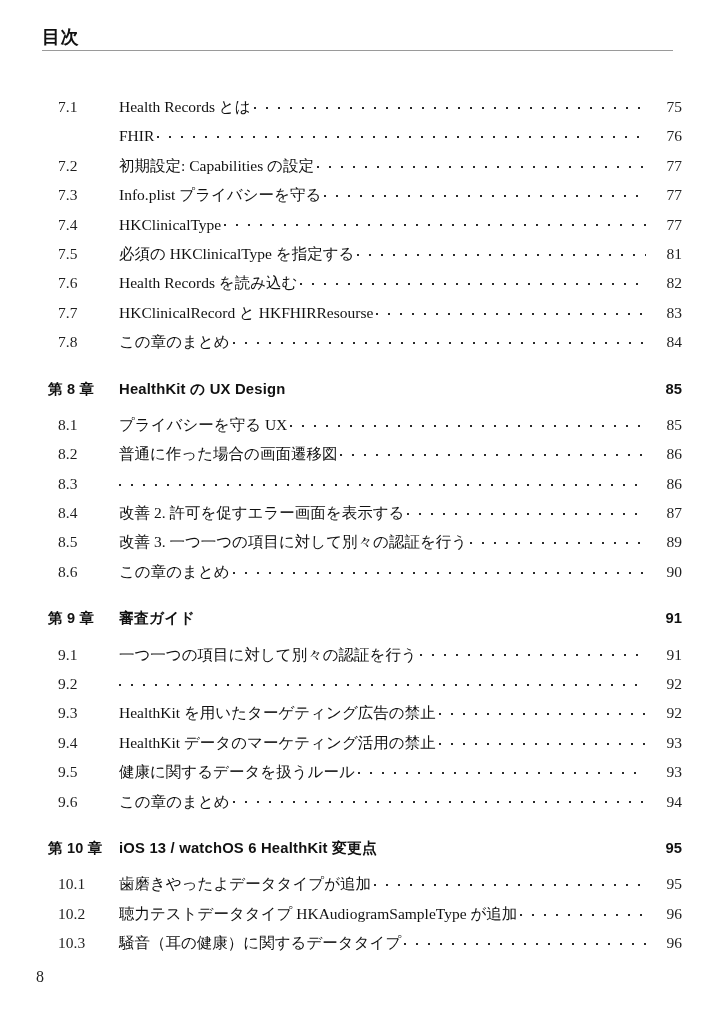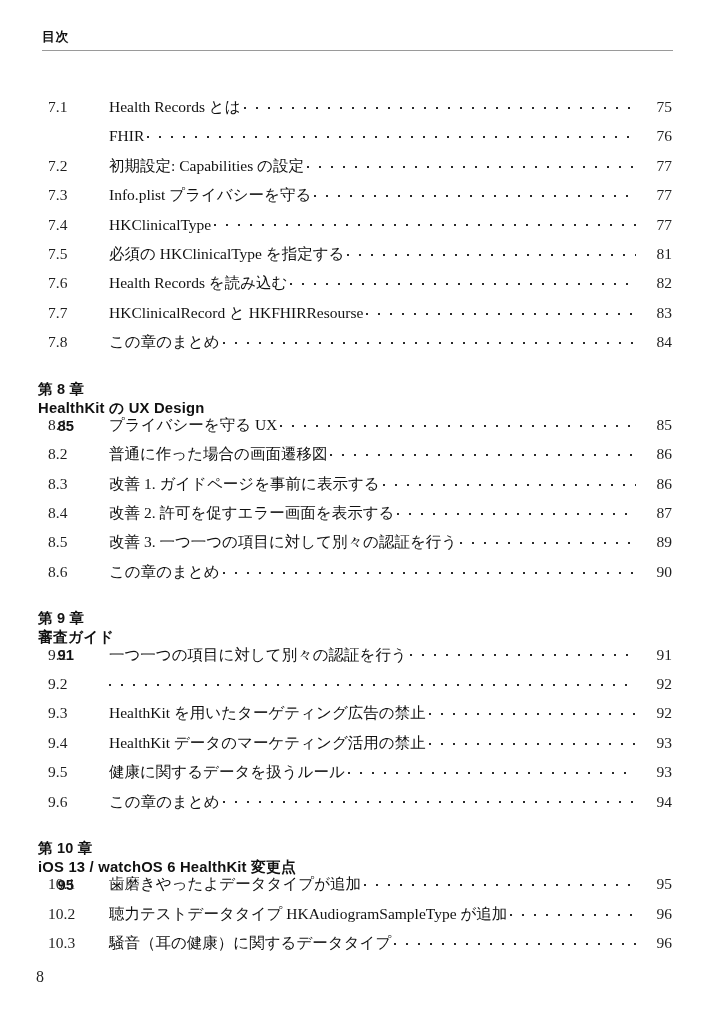--- a/index.html
+++ b/index.html
@@ -20,21 +20,21 @@
   .page-header {
     position: absolute;
     left: 42px;
     top: 28px;
     width: 631px;
     height: 28px;
   }
   .page-header .header-title {
     font-family: "Liberation Sans", "DejaVu Sans", sans-serif;
     font-weight: bold;
-    font-size: 13px;
+    font-size: 18px;
     letter-spacing: 0.5px;
     color: #111111;
     line-height: 18px;
     display: block;
   }
   .header-rule {
     position: absolute;
     left: 0;
     right: 0;
     top: 22px;
@@ -47,21 +47,21 @@
     position: absolute;
     left: 0;
     top: 96px;
     width: 722px;
   }
 
   .toc-row {
     display: flex;
     align-items: baseline;
     width: 634px;
-    margin-left: 38px;
+    margin-left: 48px;
     height: 29.4px;
   }
 
   
   .row-section .num {
     width: 71px;
     flex: none;
     font-size: 15.5px;
     text-align: left;
     padding-left: 10px;
@@ -104,21 +104,20 @@
     background-image: radial-gradient(circle at 1px 1px, #2a2a2a 1px, rgba(0,0,0,0) 1.3px);
     background-size: 12px 2px;
     background-repeat: repeat-x;
   }
 
   
   .row-chapter {
     height: 29.4px;
     align-items: baseline;
     font-family: "Liberation Sans", "DejaVu Sans", sans-serif;
-    flex-direction: column;
   }
   .row-chapter .num {
     width: 71px;
     flex: none;
     font-weight: bold;
     font-size: 14.5px;
     letter-spacing: 0.2px;
     color: #111111;
     white-space: nowrap;
   }
@@ -230,21 +229,20 @@
       <span class="pnum">85</span>
     </div>
     <div class="toc-row row-section">
       <span class="num">8.2</span>
       <span class="title">普通に作った場合の画面遷移図</span>
       <span class="leader"></span>
       <span class="pnum">86</span>
     </div>
     <div class="toc-row row-section">
       <span class="num">8.3</span>
-      <span class="title">改善 1. ガイドページを事前に表示する</span>
       <span class="leader"></span>
       <span class="pnum">86</span>
     </div>
     <div class="toc-row row-section">
       <span class="num">8.4</span>
       <span class="title">改善 2. 許可を促すエラー画面を表示する</span>
       <span class="leader"></span>
       <span class="pnum">87</span>
     </div>
     <div class="toc-row row-section">

